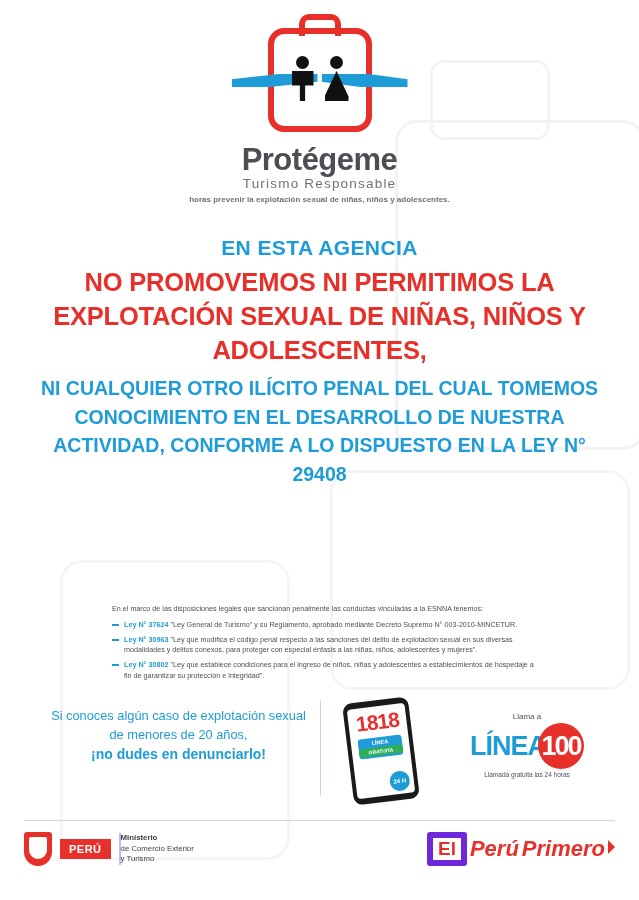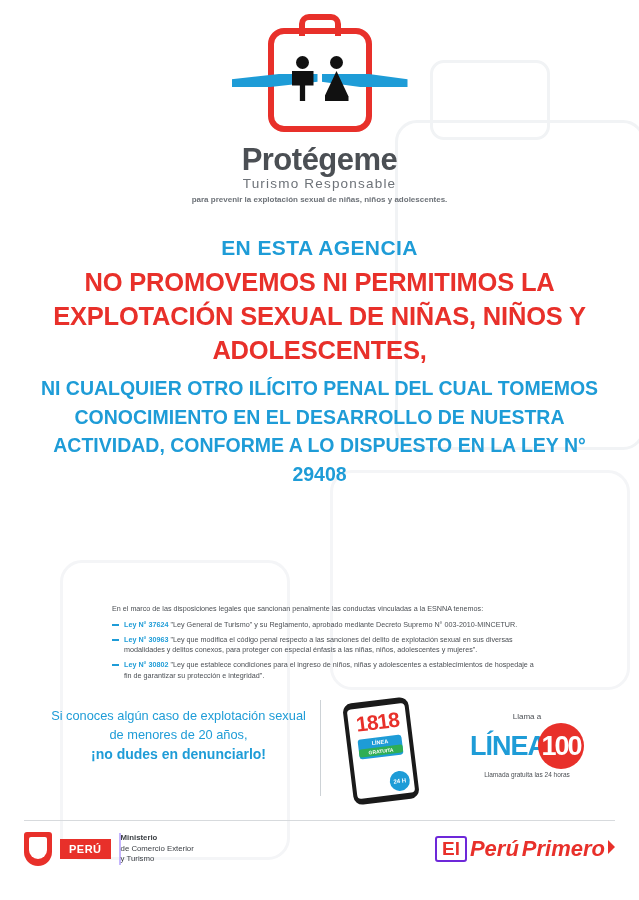--- a/index.html
+++ b/index.html
@@ -220,21 +220,21 @@
   .min {
     font-size: 7.8px; color: #3d4146; line-height: 1.35;
     border-left: 2px solid #c4b5fd; 
   }
   .min b { font-weight: bold; }
   .slogan {
     display: flex; align-items: center; gap: 3px;
     color: #e8302a; font-weight: bold; font-style: italic;
   }
   .slogan .el {
-    border: 2px solid #6d28d9; border-radius: 3px;
+    border: 6px solid #6d28d9; border-radius: 3px;
     font-size: 19px; padding: 0 5px; font-style: normal;
   }
   .slogan .peru { font-size: 22px; }
   .slogan .primero {
     font-size: 22px; position: relative; padding-right: 10px;
   }
   .slogan .primero:after {
     content: ""; position: absolute; right: 0; top: 4px;
     border-left: 7px solid #e8302a;
     border-top: 7px solid transparent;
@@ -262,21 +262,21 @@
             <div class="body-boy"></div>
         </div>
         <div class="fig">
           <div class="head"></div>
             <div class="body-girl"></div>
         </div>
       </div>
     </div>
     <div class="logo-title">Protégeme</div>
     <div class="logo-sub1">Turismo Responsable</div>
-    <div class="logo-sub2">para prevenir la explotación sexual de niñas, niños y adolescentes.</div>
+    <div class="logo-sub2">horas prevenir la explotación sexual de niñas, niños y adolescentes.</div>
   </div>
 
   <div class="main-block">
     <div class="ln-agency">EN ESTA AGENCIA</div>
     <div class="ln-big">NO PROMOVEMOS NI PERMITIMOS  LA EXPLOTACIÓN SEXUAL DE NIÑAS, NIÑOS Y ADOLESCENTES,</div>
     <div class="ln-blue">NI CUALQUIER OTRO ILÍCITO PENAL DEL CUAL TOMEMOS CONOCIMIENTO EN EL DESARROLLO DE NUESTRA ACTIVIDAD, CONFORME A LO DISPUESTO EN LA LEY N° 29408</div>
   </div>
 
 
   <div class="legal">

